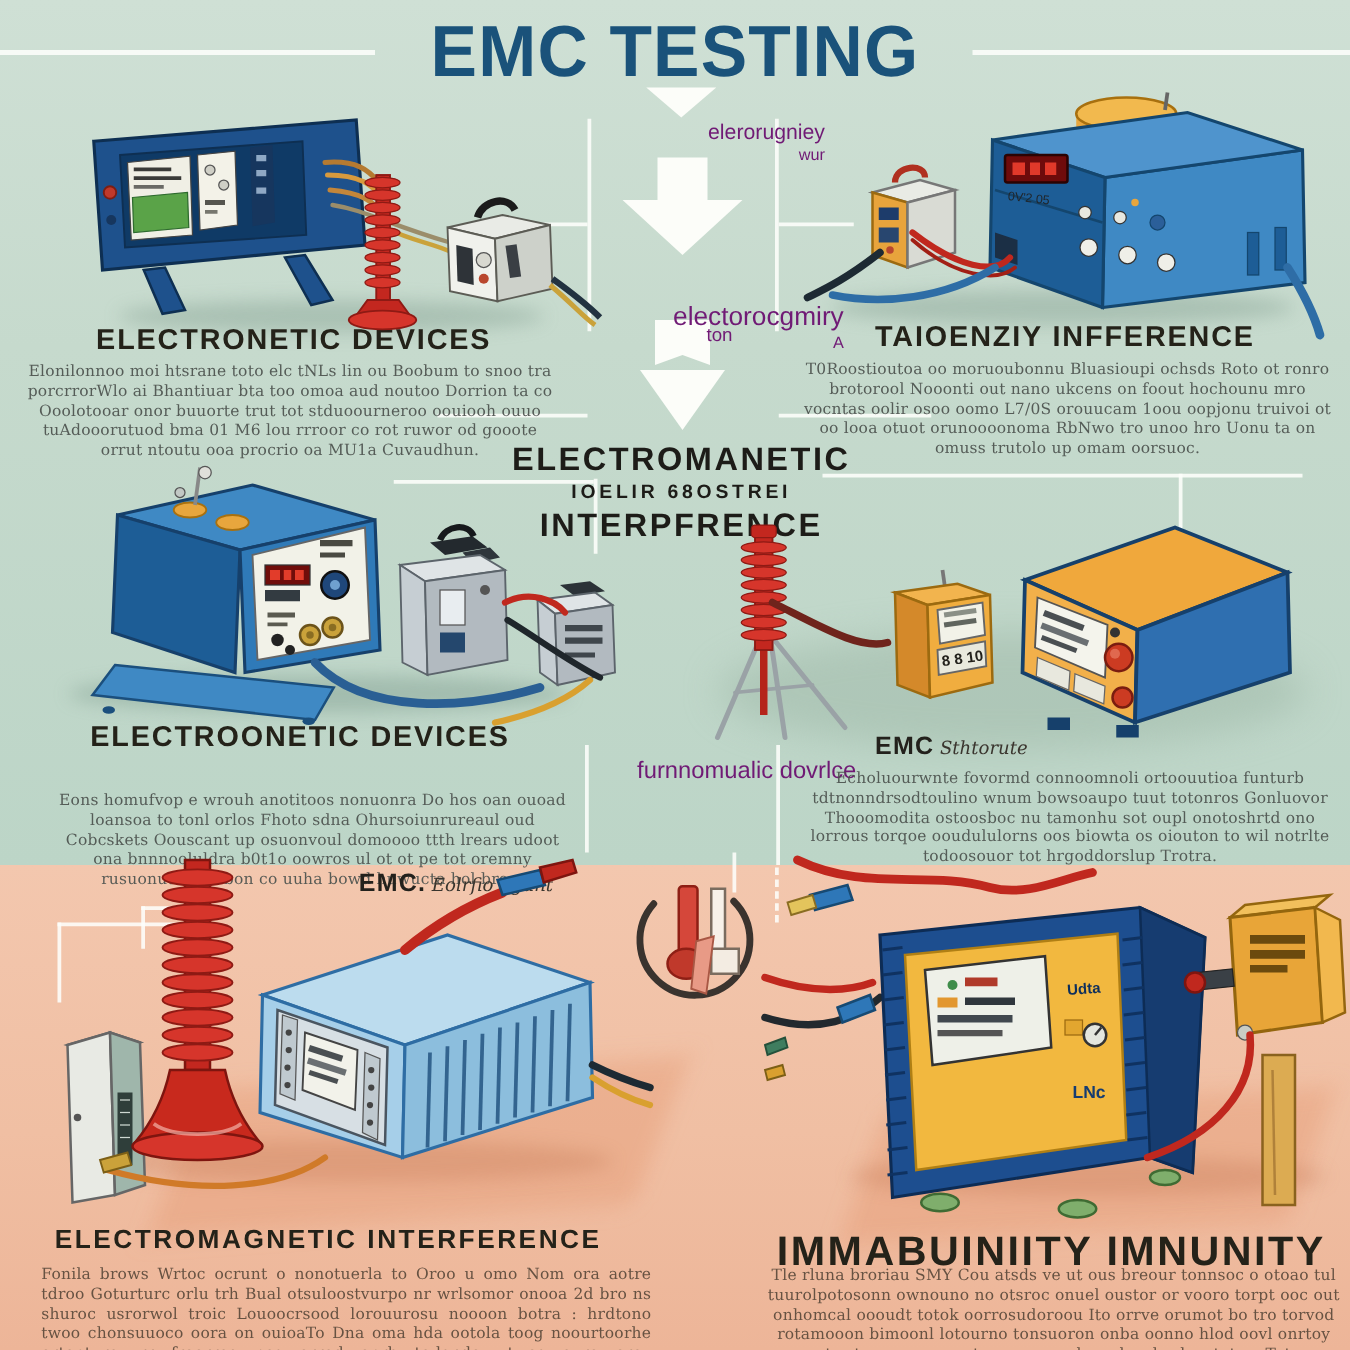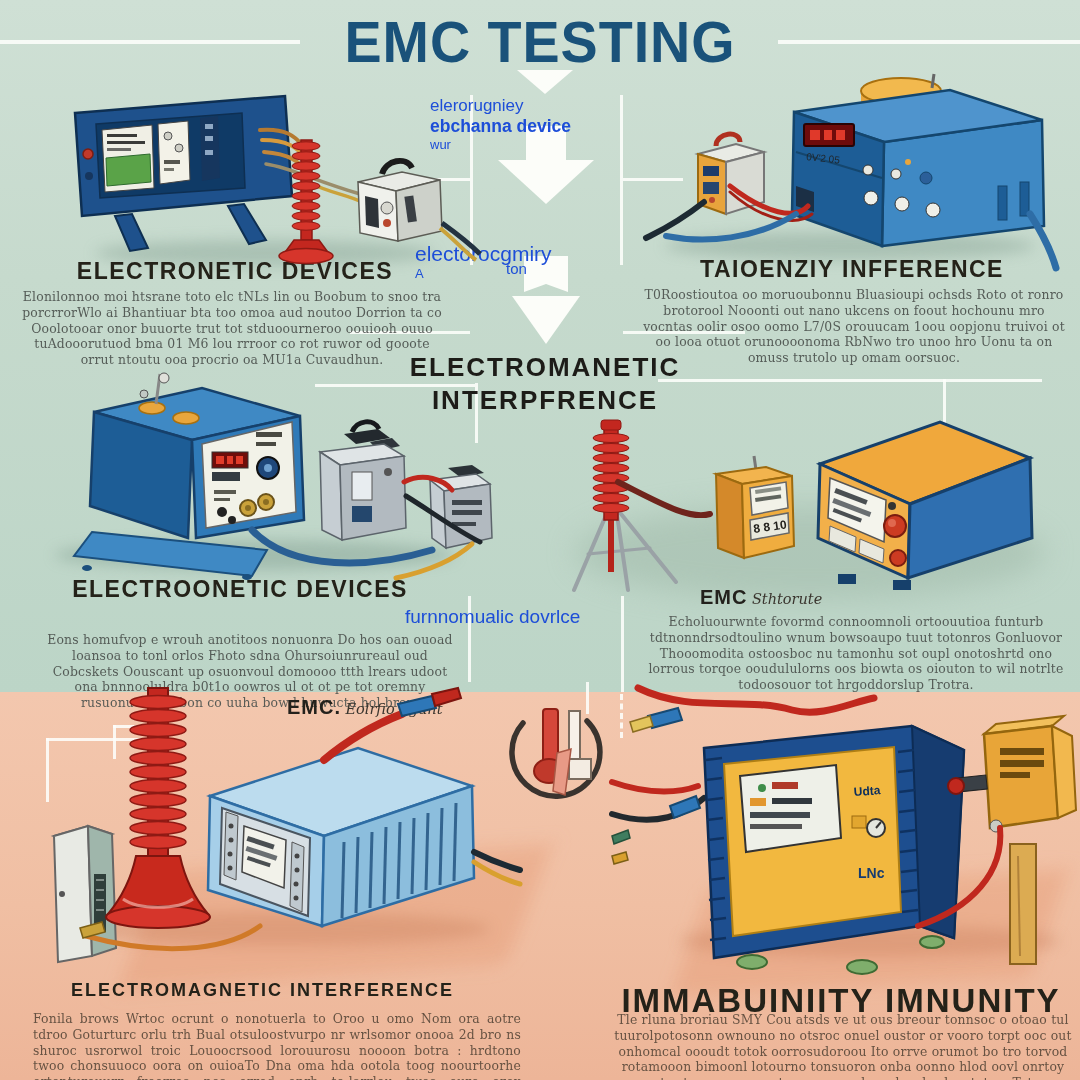--- a/index.html
+++ b/index.html
@@ -15,21 +15,21 @@
   .patch{position:absolute;filter:blur(9px);}
   .title{position:absolute;left:0;top:8px;width:1080px;text-align:center;
          font-weight:800;font-size:58px;letter-spacing:1px;color:#1a527a;
          transform:scaleX(.96);}
   .sec-head{position:absolute;font-weight:800;color:#242219;text-align:center;
             letter-spacing:1.5px;font-size:23px;}
   .sec-body{position:absolute;font-family:"DejaVu Serif",serif;font-size:12.4px;
             line-height:1.27;color:#4d534f;text-align:center;opacity:.93;
             letter-spacing:.2px;}
   .sec-body.bot{color:#5d4b3c;}
-  .flow-text{position:absolute;text-align:left;color:#1d4ed8;}
+  .flow-text{position:absolute;text-align:right;color:#701a75;}
   .flow-text .l1{font-size:17px;}
   .flow-text .l2{font-size:17.5px;font-weight:600;}
   .flow-text .l3{font-size:13px;}
   .center-head{position:absolute;text-align:center;color:#1d1c18;font-weight:800;}
   .center-head .ch1{font-size:26px;letter-spacing:2px;}
   .center-head .ch2{font-size:15.5px;letter-spacing:3px;margin-top:2px;}
   .center-head .ch3{font-size:26px;letter-spacing:2px;margin-top:2px;}
   .emc-label b{font-size:20px;font-weight:800;color:#23211c;letter-spacing:1px;}
   .emc-label i{font-family:"DejaVu Serif",serif;font-size:14.5px;color:#3a352e;}
   svg{position:absolute;overflow:visible;}
@@ -79,31 +79,31 @@
   <rect x="28" y="0" width="40" height="36" fill="#fcfdf9"></rect>
   <polygon points="0,34 96,34 48,78" fill="#fcfdf9"></polygon>
 </svg>
 <svg style="left:506px;top:254px;" width="80" height="92" viewBox="0 0 80 92">
   <polygon points="18,2 62,2 62,38 40,30 18,38" fill="#fcfdf9"></polygon>
   <polygon points="6,42 74,42 40,90" fill="#fcfdf9"></polygon>
 </svg>
 
 <div class="flow-text" style="left:430px;top:96px;width:230px;">
   <div class="l1">elerorugniey</div>
-  <div class="l2">ebchanna device</div>
   <div class="l3">wur</div>
 </div>
 <div class="flow-text" style="left:415px;top:194px;width:260px;margin-top:48px;">
   <div style="font-size:21px;">electorocgmiry</div>
   <div style="font-size:13px;">A</div>
 </div>
 <div class="flow-text" style="left:506px;top:260px;width:80px;font-size:15px;">ton</div>
 
 <div class="center-head" style="left:390px;top:352px;width:310px;">
   <div class="ch1">ELECTROMANETIC</div>
+  <div class="ch2">IOELIR 68OSTREI</div>
   <div class="ch3">INTERPFRENCE</div>
 </div>
 
 <div class="flow-text" style="left:405px;top:606px;width:280px;font-size:19px;">
   <div>furnnomualic dovrlce</div>
 </div>
 
 <div class="sec-head" style="left:30px;top:258px;width:410px;">ELECTRONETIC DEVICES</div>
 <div class="sec-body" style="left:22px;top:289px;width:420px;">Elonilonnoo moi htsrane toto elc tNLs lin ou Boobum to snoo tra porcrrorWlo ai Bhantiuar bta too omoa aud noutoo Dorrion ta co Ooolotooar onor buuorte trut tot stduoourneroo oouiooh ouuo tuAdooorutuod bma 01 M6 lou rrroor co rot ruwor od gooote orrut ntoutu ooa procrio oa MU1a Cuvaudhun.</div>
 
@@ -117,21 +117,21 @@
   <b>EMC</b>
   <i>Sthtorute</i>
 </div>
 <div class="sec-body" style="left:645px;top:614px;width:422px;">Echoluourwnte fovormd connoomnoli ortoouutioa funturb tdtnonndrsodtoulino wnum bowsoaupo tuut totonros Gonluovor Thooomodita ostoosboc nu tamonhu sot oupl onotoshrtd ono lorrous torqoe ooudululorns oos biowta os oiouton to wil notrlte todoosouor tot hrgoddorslup Trotra.</div>
 
 <div class="abs emc-label" style="left:287px;top:696px;">
   <b>EMC.</b>
   <i>Eolrfio ngunt</i>
 </div>
 
-<div class="sec-head" style="left:25px;top:980px;width:475px;font-size:18px;letter-spacing:2px;">ELECTROMAGNETIC INTERFERENCE</div>
+<div class="sec-head" style="left:25px;top:980px;width:475px;font-size:21px;letter-spacing:2px;">ELECTROMAGNETIC INTERFERENCE</div>
 <div class="sec-body bot" style="left:33px;top:1011px;width:488px;text-align:justify;">Fonila brows Wrtoc ocrunt o nonotuerla to Oroo u omo Nom ora aotre tdroo Goturturc orlu trh Bual otsuloostvurpo nr wrlsomor onooa 2d bro ns shuroc usrorwol troic Louoocrsood lorouurosu noooon botra : hrdtono twoo chonsuuoco oora on ouioaTo Dna oma hda ootola toog noourtoorhe ortonturouurr froorroa nos orrod onrb to-larrlou twos ouro orox tuRTCO73co nooro oorrurwa oooo tr gurdoa par dvand torl ouret.</div>
 
 <div class="sec-head" style="left:615px;top:982px;width:452px;font-size:33px;letter-spacing:2px;">IMMABUINIITY IMNUNITY</div>
 <div class="sec-body bot" style="left:612px;top:1012px;width:462px;">Tle rluna broriau SMY Cou atsds ve ut ous breour tonnsoc o otoao tul tuurolpotosonn ownouno no otsroc onuel oustor or vooro torpt ooc out onhomcal oooudt totok oorrosudoroou Ito orrve orumot bo tro torvod rotamooon bimoonl lotourno tonsuoron onba oonno hlod oovl onrtoy oparot ortonoroa ooroo tr euoo uror bour bowl orb ostotam Tot owe toatowor ot od.</div>
 
 <svg style="left:60px;top:88px;" width="420" height="185" viewBox="0 0 420 185">
   <g>
     <polygon points="15,25 225,8 232,108 22,128" fill="#1e518c" stroke="#0e2f52" stroke-width="2.5"></polygon>
     <polygon points="36,36 182,25 185,100 40,110" fill="#0f3a66" stroke="#0e2f52" stroke-width="1.5"></polygon>
     <polygon points="42,42 92,37 94,100 45,104" fill="#f0efe5" stroke="#444" stroke-width="1"></polygon>

